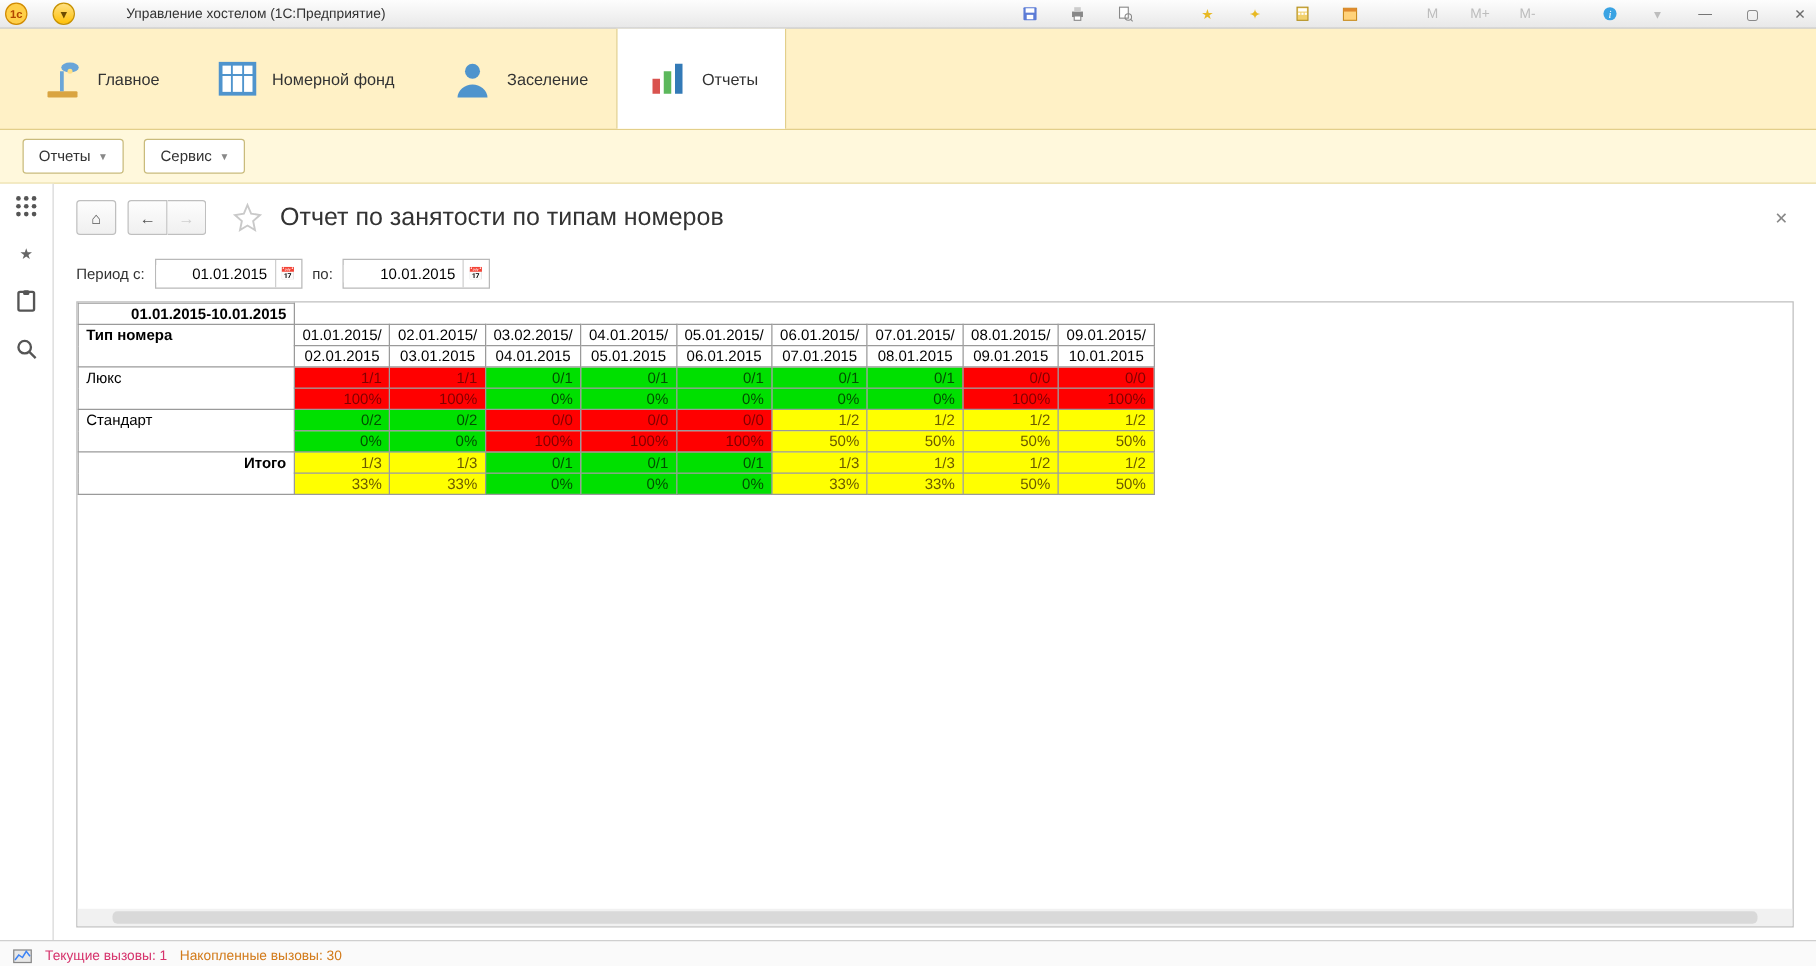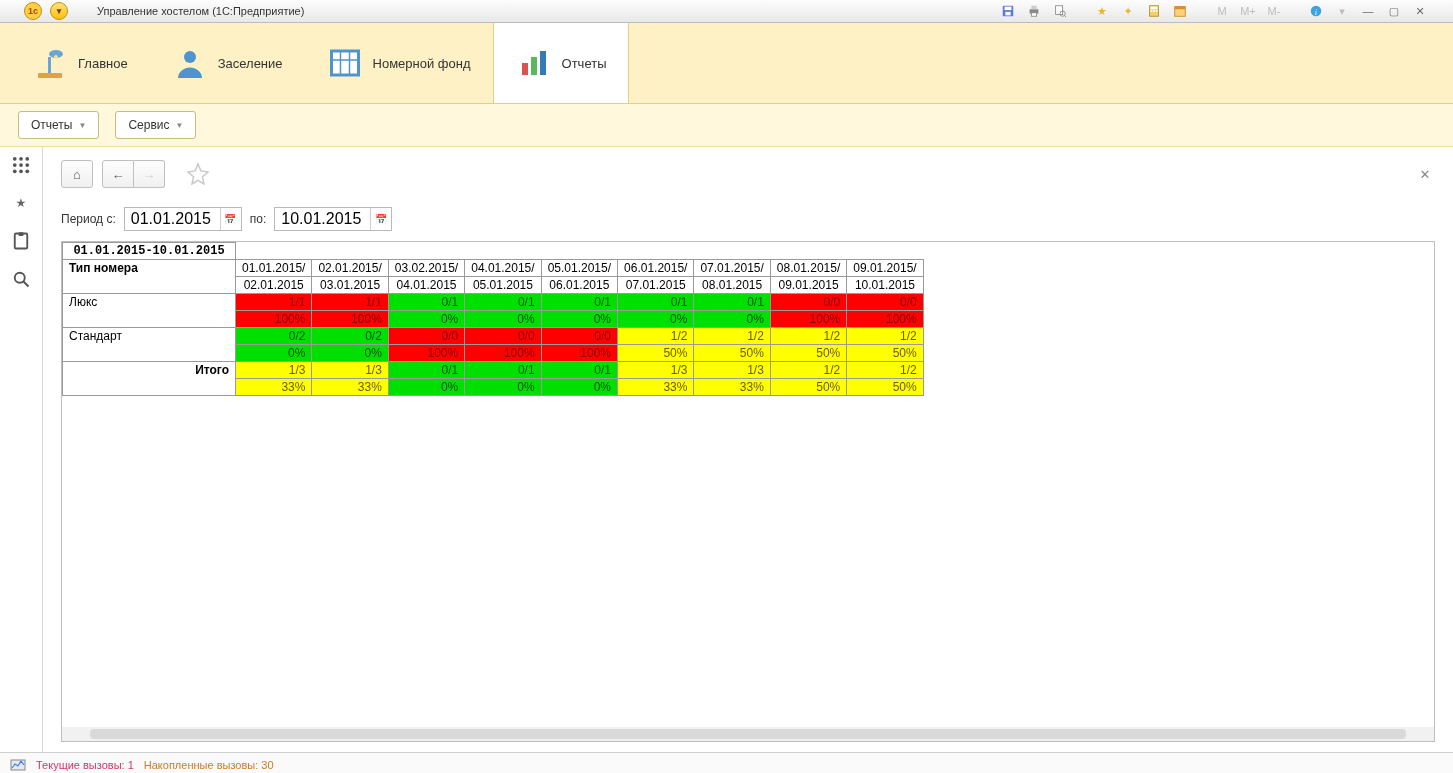--- a/index.html
+++ b/index.html
@@ -1,16 +1,16 @@
 <!DOCTYPE html>
 <html><head>
 <meta charset="utf-8">
 <style>
 html,body{margin:0;padding:0;height:100%;font-family:Arial,sans-serif;font-size:12px;color:#000;background:#fff;overflow:hidden;}
-.titlebar{height:22px;background:linear-gradient(#fdfdfd,#e8e8e8);border-bottom:1px solid #bcbcbc;display:flex;align-items:center;padding:0 24px;gap:8px;justify-content:center;}
+.titlebar{height:22px;background:linear-gradient(#fdfdfd,#e8e8e8);border-bottom:1px solid #bcbcbc;display:flex;align-items:center;padding:0 4px;gap:20px;justify-content:center;}
 .tb-icon{width:16px;height:16px;border-radius:50%;display:flex;align-items:center;justify-content:center;font-size:9px;font-weight:bold;}
 .tb-1c{background:#ffcf48;color:#b34700;border:1px solid #d08a00;}
 .tb-dd{background:linear-gradient(#ffe082,#ffc107);border:1px solid #c79100;color:#6d4c00;}
 .titlebar .title-text{margin-left:21px;color:#333;font-size:11px;}
 .titlebar .spacer{flex:1;}
 .titlebar .tool{width:18px;height:16px;display:flex;align-items:center;justify-content:center;font-size:11px;color:#6b6b6b;cursor:pointer;}
 .titlebar .tool.gray{color:#bdbdbd;}
 .titlebar .tool svg{width:14px;height:14px;}
 .mainnav{height:80px;background:#fff1c6;border-bottom:1px solid #e3cf8a;display:flex;align-items:stretch;padding:0 10px;}
 .mainnav .nav-item{display:flex;align-items:center;gap:10px;padding:0 22px;cursor:pointer;}
@@ -25,28 +25,28 @@
 .leftbar .lb{width:20px;height:20px;display:flex;align-items:center;justify-content:center;color:#666;cursor:pointer;}
 .content{flex:1;display:flex;flex-direction:column;padding:12px 18px 10px 18px;min-width:0;}
 .crow{display:flex;align-items:center;gap:8px;}
 .navbtn{width:30px;height:26px;background:linear-gradient(#fdfdfd,#f0f0f0);border:1px solid #bfbfbf;border-radius:3px;display:flex;align-items:center;justify-content:center;cursor:pointer;font-size:13px;color:#555;}
 .navbtn.dis{color:#cfcfcf;}
 .star{width:24px;height:24px;color:#c9c9c9;margin:0 6px 0 12px;}
 .page-title{font-size:20px;color:#333;}
 .close-x{margin-left:auto;width:20px;height:20px;display:flex;align-items:center;justify-content:center;color:#888;cursor:pointer;font-size:13px;}
 .period-row{margin-top:18px;display:flex;align-items:center;gap:8px;font-size:12px;color:#333;}
 .date-input{width:116px;height:22px;border:1px solid #b9b9b9;display:flex;align-items:center;background:#fff;}
-.date-input input{flex:1;border:none;outline:none;font-size:16px;padding:0 6px;min-width:0;}
+.date-input input{flex:1;border:none;outline:none;font-size:12px;padding:0 6px;min-width:0;text-align:right;}
 .date-input .cal{width:20px;height:100%;border-left:1px solid #cfcfcf;display:flex;align-items:center;justify-content:center;font-size:10px;color:#777;cursor:pointer;}
 .report-wrap{margin-top:10px;flex:1;border:1px solid #bfbfbf;overflow:auto;position:relative;background:#fff;}
 table.report{border-collapse:collapse;font-size:12px;}
 table.report th,table.report td{border:1px solid #9a9a9a;padding:1px 6px;text-align:right;white-space:nowrap;}
 table.report th{background:#fff;font-weight:normal;text-align:center;color:#000;}
 table.report th.first,table.report td.first{text-align:left;width:160px;min-width:160px;}
-table.report th.range{font-weight:bold;text-align:center;font-family:Liberation Mono, monospace;}
+table.report th.range{font-weight:bold;text-align:right;}
 .cell-red{background:#ff0000;color:#800000;}
 .cell-green{background:#00e000;color:#004f00;}
 .cell-yellow{background:#ffff00;color:#6b5a00;}
 .row-total .first{font-weight:bold;text-align:right;}
 .gen-row{margin-top:12px;}
 .gen-btn{height:28px;padding:0 14px;background:linear-gradient(#ffffff,#f3f3f3);border:1px solid #bfa84f;outline:2px solid #f4e7b0;outline-offset:1px;border-radius:2px;font-size:12px;color:#333;cursor:pointer;}
 .statusbar{height:24px;border-top:1px solid #cfcfcf;display:flex;align-items:center;padding:0 10px;gap:10px;font-size:11px;background:#fafafa;}
 .statusbar .perf{width:16px;height:16px;}
 .statusbar .s-red{color:#d6336c;}
 .statusbar .s-org{color:#d27a19;}
@@ -125,36 +125,36 @@
           <rect x="16" y="12" width="3" height="16" fill="#6aa5d8"></rect>
           <ellipse cx="24" cy="9" rx="7" ry="4" fill="#6aa5d8"></ellipse>
           <circle cx="24" cy="12" r="2" fill="#ffe082"></circle>
         </svg>
       </span>
     <span class="nav-label">Главное</span>
   </div>
   <div class="nav-item">
     <span class="nav-icon">
         <svg viewBox="0 0 24 24">
-          <circle cx="12" cy="8" r="4" fill="#4f94cd"></circle>
-          <path d="M4 22c0-4 4-7 8-7s8 3 8 7" fill="#4f94cd"></path>
-        </svg>
-      </span>
-    <span class="nav-label">Заселение</span>
-  </div>
-  <div class="nav-item">
-    <span class="nav-icon">
-        <svg viewBox="0 0 24 24">
           <rect x="3" y="4" width="18" height="16" fill="#fff" stroke="#4f94cd" stroke-width="2"></rect>
           <line x1="3" y1="10" x2="21" y2="10" stroke="#4f94cd"></line>
           <line x1="9" y1="4" x2="9" y2="20" stroke="#4f94cd"></line>
           <line x1="15" y1="4" x2="15" y2="20" stroke="#4f94cd"></line>
         </svg>
       </span>
     <span class="nav-label">Номерной фонд</span>
+  </div>
+  <div class="nav-item">
+    <span class="nav-icon">
+        <svg viewBox="0 0 24 24">
+          <circle cx="12" cy="8" r="4" fill="#4f94cd"></circle>
+          <path d="M4 22c0-4 4-7 8-7s8 3 8 7" fill="#4f94cd"></path>
+        </svg>
+      </span>
+    <span class="nav-label">Заселение</span>
   </div>
   <div class="nav-item active">
     <span class="nav-icon">
         <svg viewBox="0 0 24 24">
           <rect x="4" y="12" width="4" height="8" fill="#d9534f"></rect>
           <rect x="10" y="8" width="4" height="12" fill="#5cb85c"></rect>
           <rect x="16" y="4" width="4" height="16" fill="#337ab7"></rect>
         </svg>
       </span>
     <span class="nav-label">Отчеты</span>
@@ -205,20 +205,21 @@
   <div class="content">
     <div class="crow">
       <div class="navbtn">⌂</div>
       <div style="display:flex;border:1px solid transparent;">
         <div class="navbtn" style="border-radius:3px 0 0 3px;">←</div>
         <div class="navbtn dis" style="border-left:none;border-radius:0 3px 3px 0;">→</div>
       </div>
       <span class="star"><svg viewBox="0 0 24 24">
             <path d="M12 2l2.9 6.9L22 10l-5.5 4.8L18 22l-6-3.6L6 22l1.5-7.2L2 10l7.1-1.1z" fill="none" stroke="#c9c9c9" stroke-width="1.5"></path>
           </svg></span>
+      <span class="page-title">Отчет по занятости по типам номеров</span>
       <span class="close-x">✕</span>
     </div>
 
     <div class="period-row">
       <span>Период с:</span>
       <span class="date-input">
         <input value="01.01.2015" style="">
         <span class="cal">📅</span>
       </span>
       <span>по:</span>

